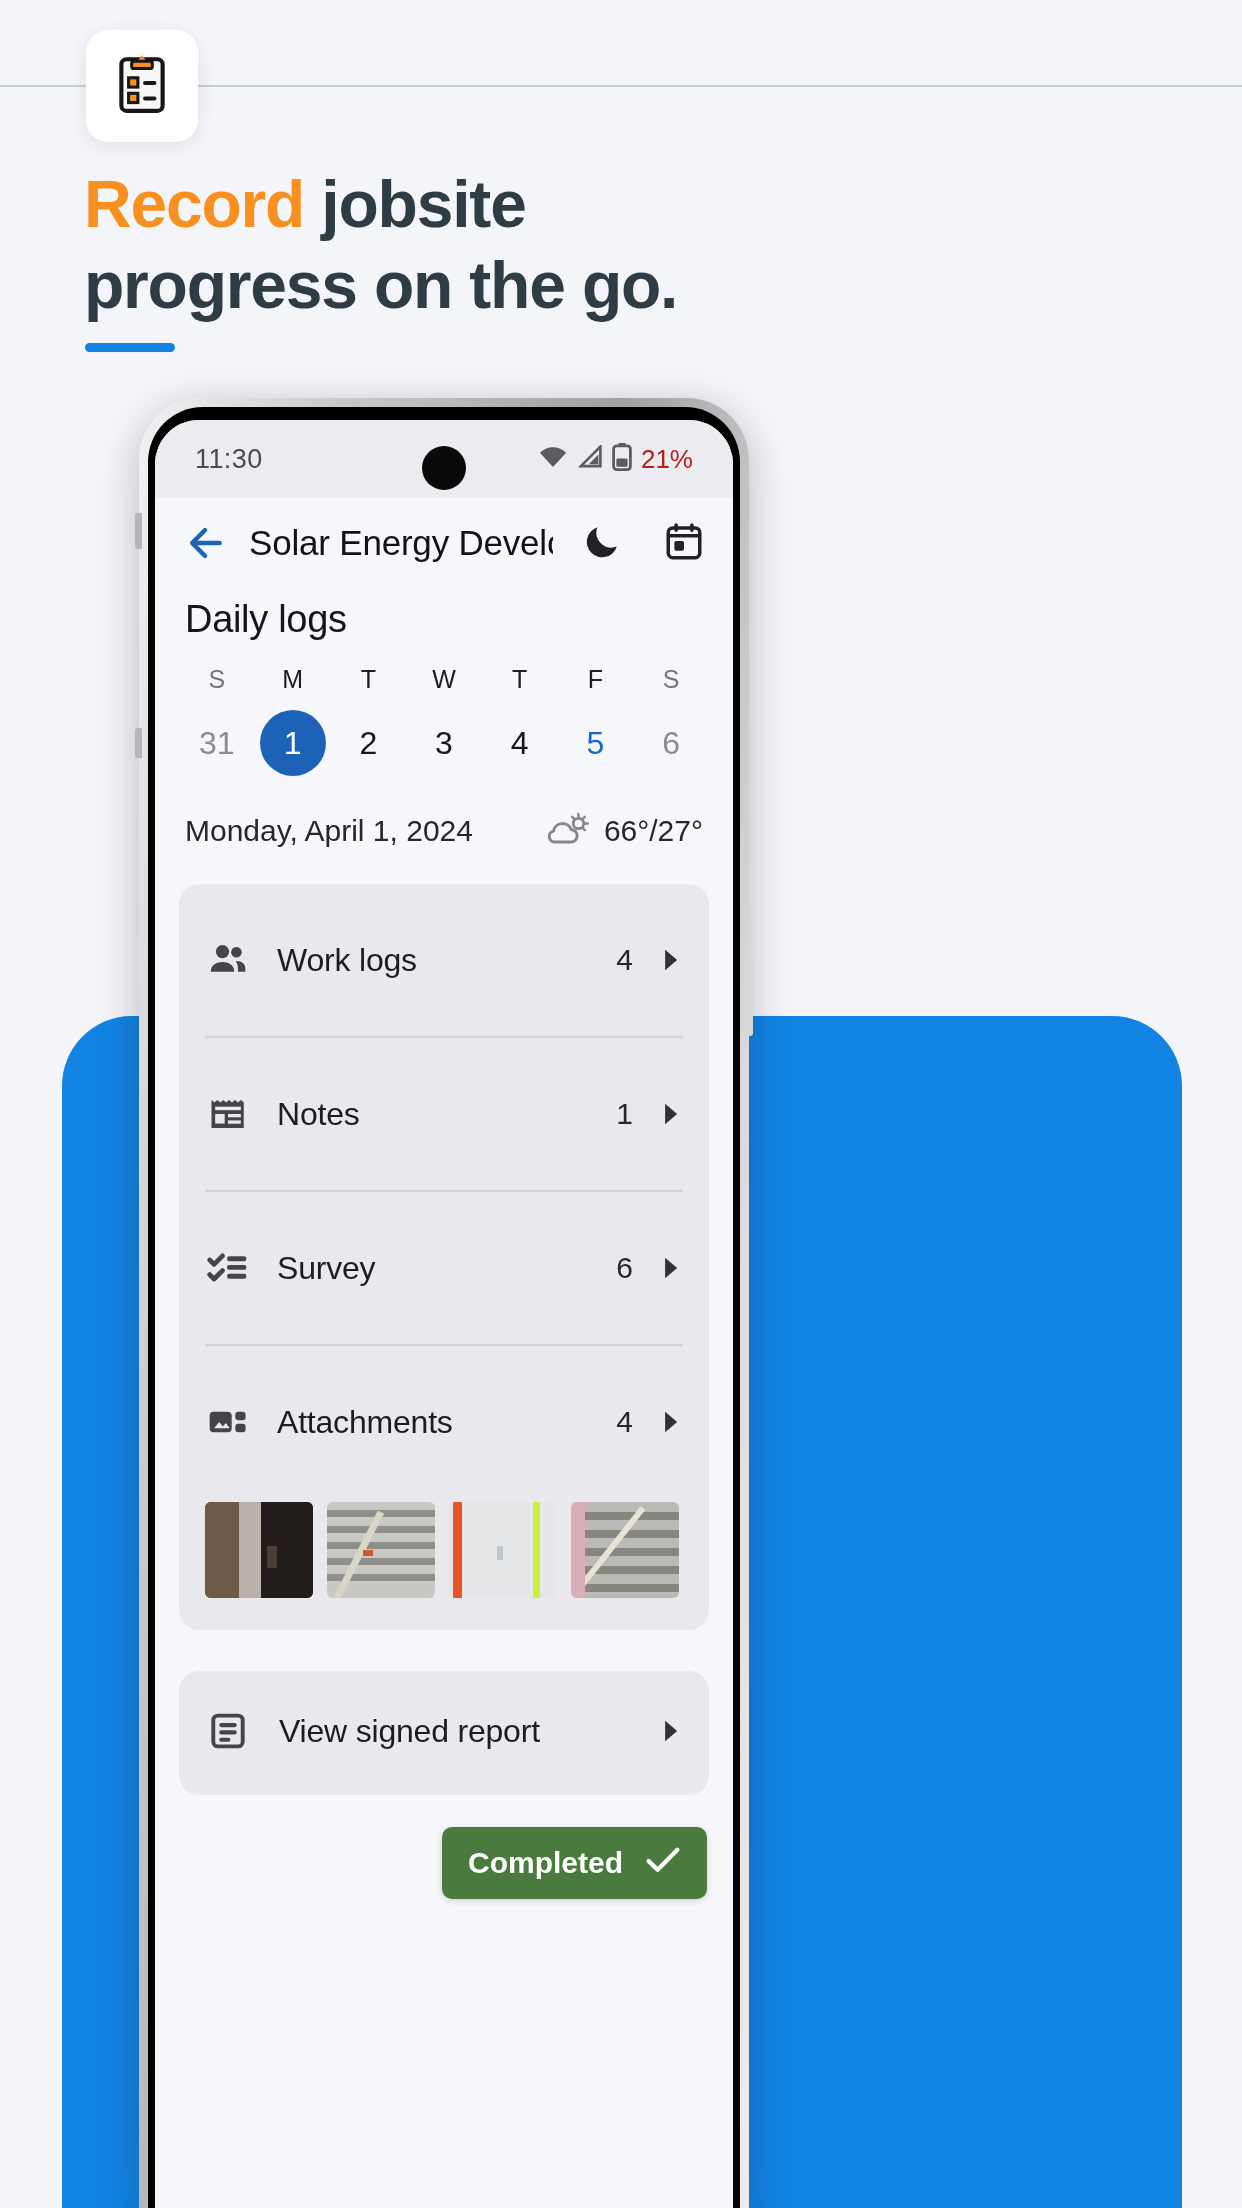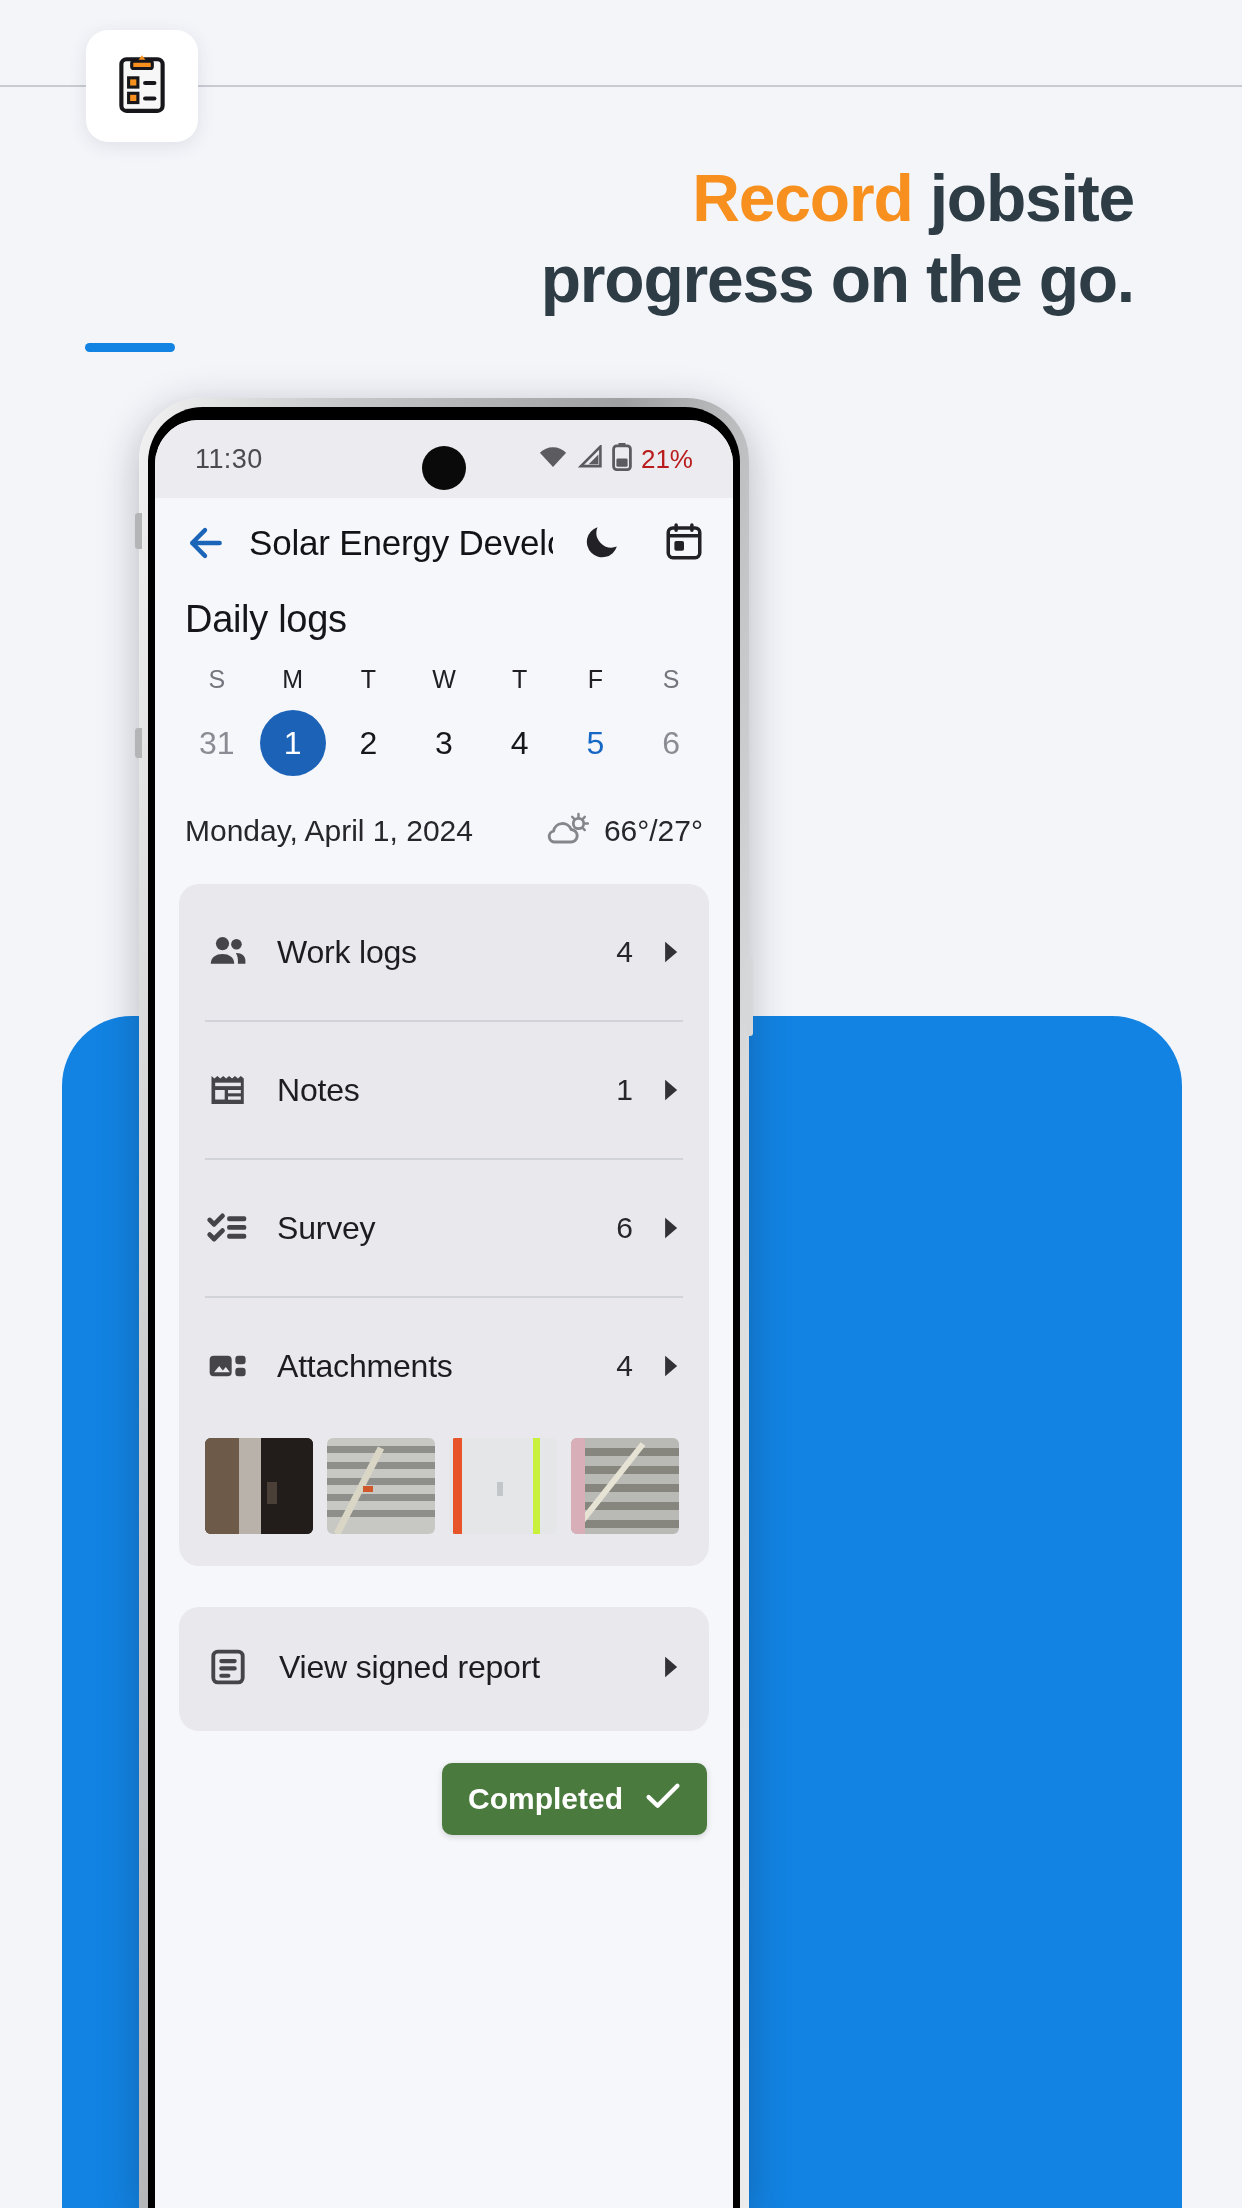--- a/index.html
+++ b/index.html
@@ -25,28 +25,27 @@
   .app-icon-tile {
     position: absolute; left: 86px; top: 30px;
     width: 112px; height: 112px;
     background: #ffffff;
     border-radius: 22px;
     box-shadow: 0 4px 18px rgba(40,50,70,.10);
     display: flex; align-items: center; justify-content: center;
     z-index: 4;
   }
   .headline {
-    position: absolute; left: 84px; top: 158px;
+    position: absolute; left: 84px; top: 164px;
     width: 1050px;
     font-size: 66px;
     font-weight: bold;
     line-height: 1.22;
     letter-spacing: -1.2px;
     color: #2d3c45;
-    text-align: right;
   }
   .headline .hl-accent { color: #f7901e; }
   .accent-rule {
     position: absolute; left: 85px; top: 343px;
     width: 90px; height: 9px;
     background: #1283e2;
     border-radius: 5px;
   }
 
   
@@ -172,21 +171,21 @@
   
   .card {
     margin: 8px 24px 0 24px;
     background: #e8e8ed;
     border-radius: 20px;
     padding: 0 0 4px 0;
   }
   .row {
     display: flex; align-items: center;
     padding: 0 26px;
-    height: 136px;
+    height: 152px;
   }
   .row-icon { width: 46px; flex: 0 0 46px; display: flex; align-items: center; justify-content: center; }
   .row-label { font-size: 32px; color: #1d1d21; margin-left: 26px; letter-spacing: -.2px; }
   .row-count { margin-left: auto; font-size: 30px; color: #27272b; }
   .row-caret { margin-left: 28px; width: 22px; display: flex; align-items: center; }
   .divider { height: 2px; background: #d2d2d9; margin: 0 26px; }
 
   .thumbs { display: flex; gap: 14px; padding: 4px 26px 28px 26px; }
   .thumb {
     width: 108px; height: 96px;

